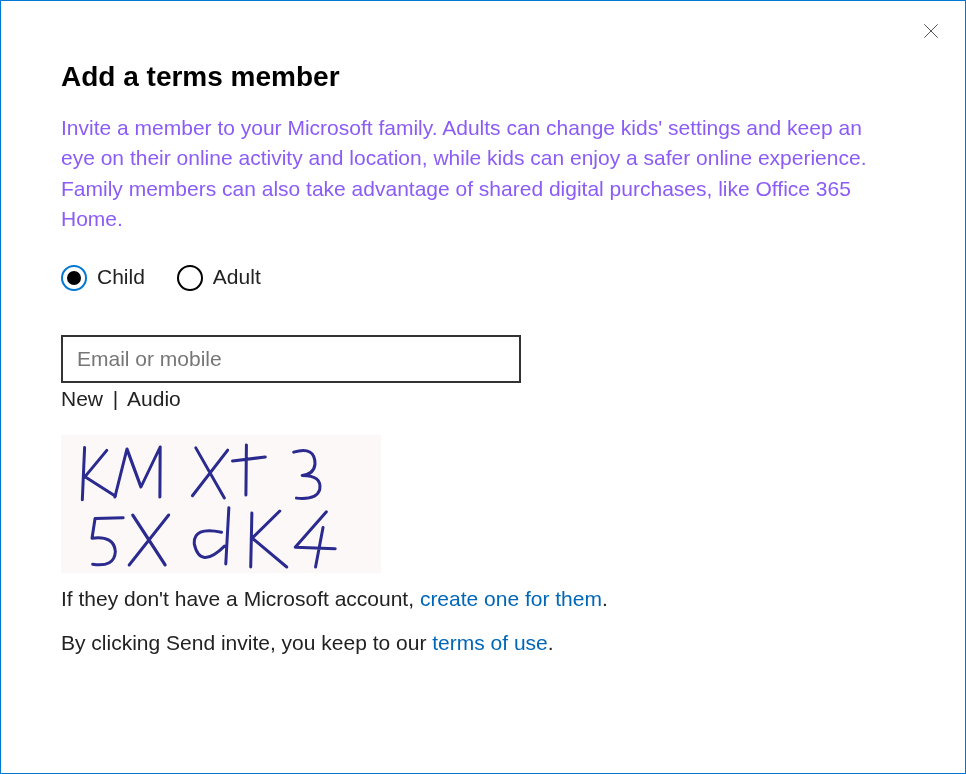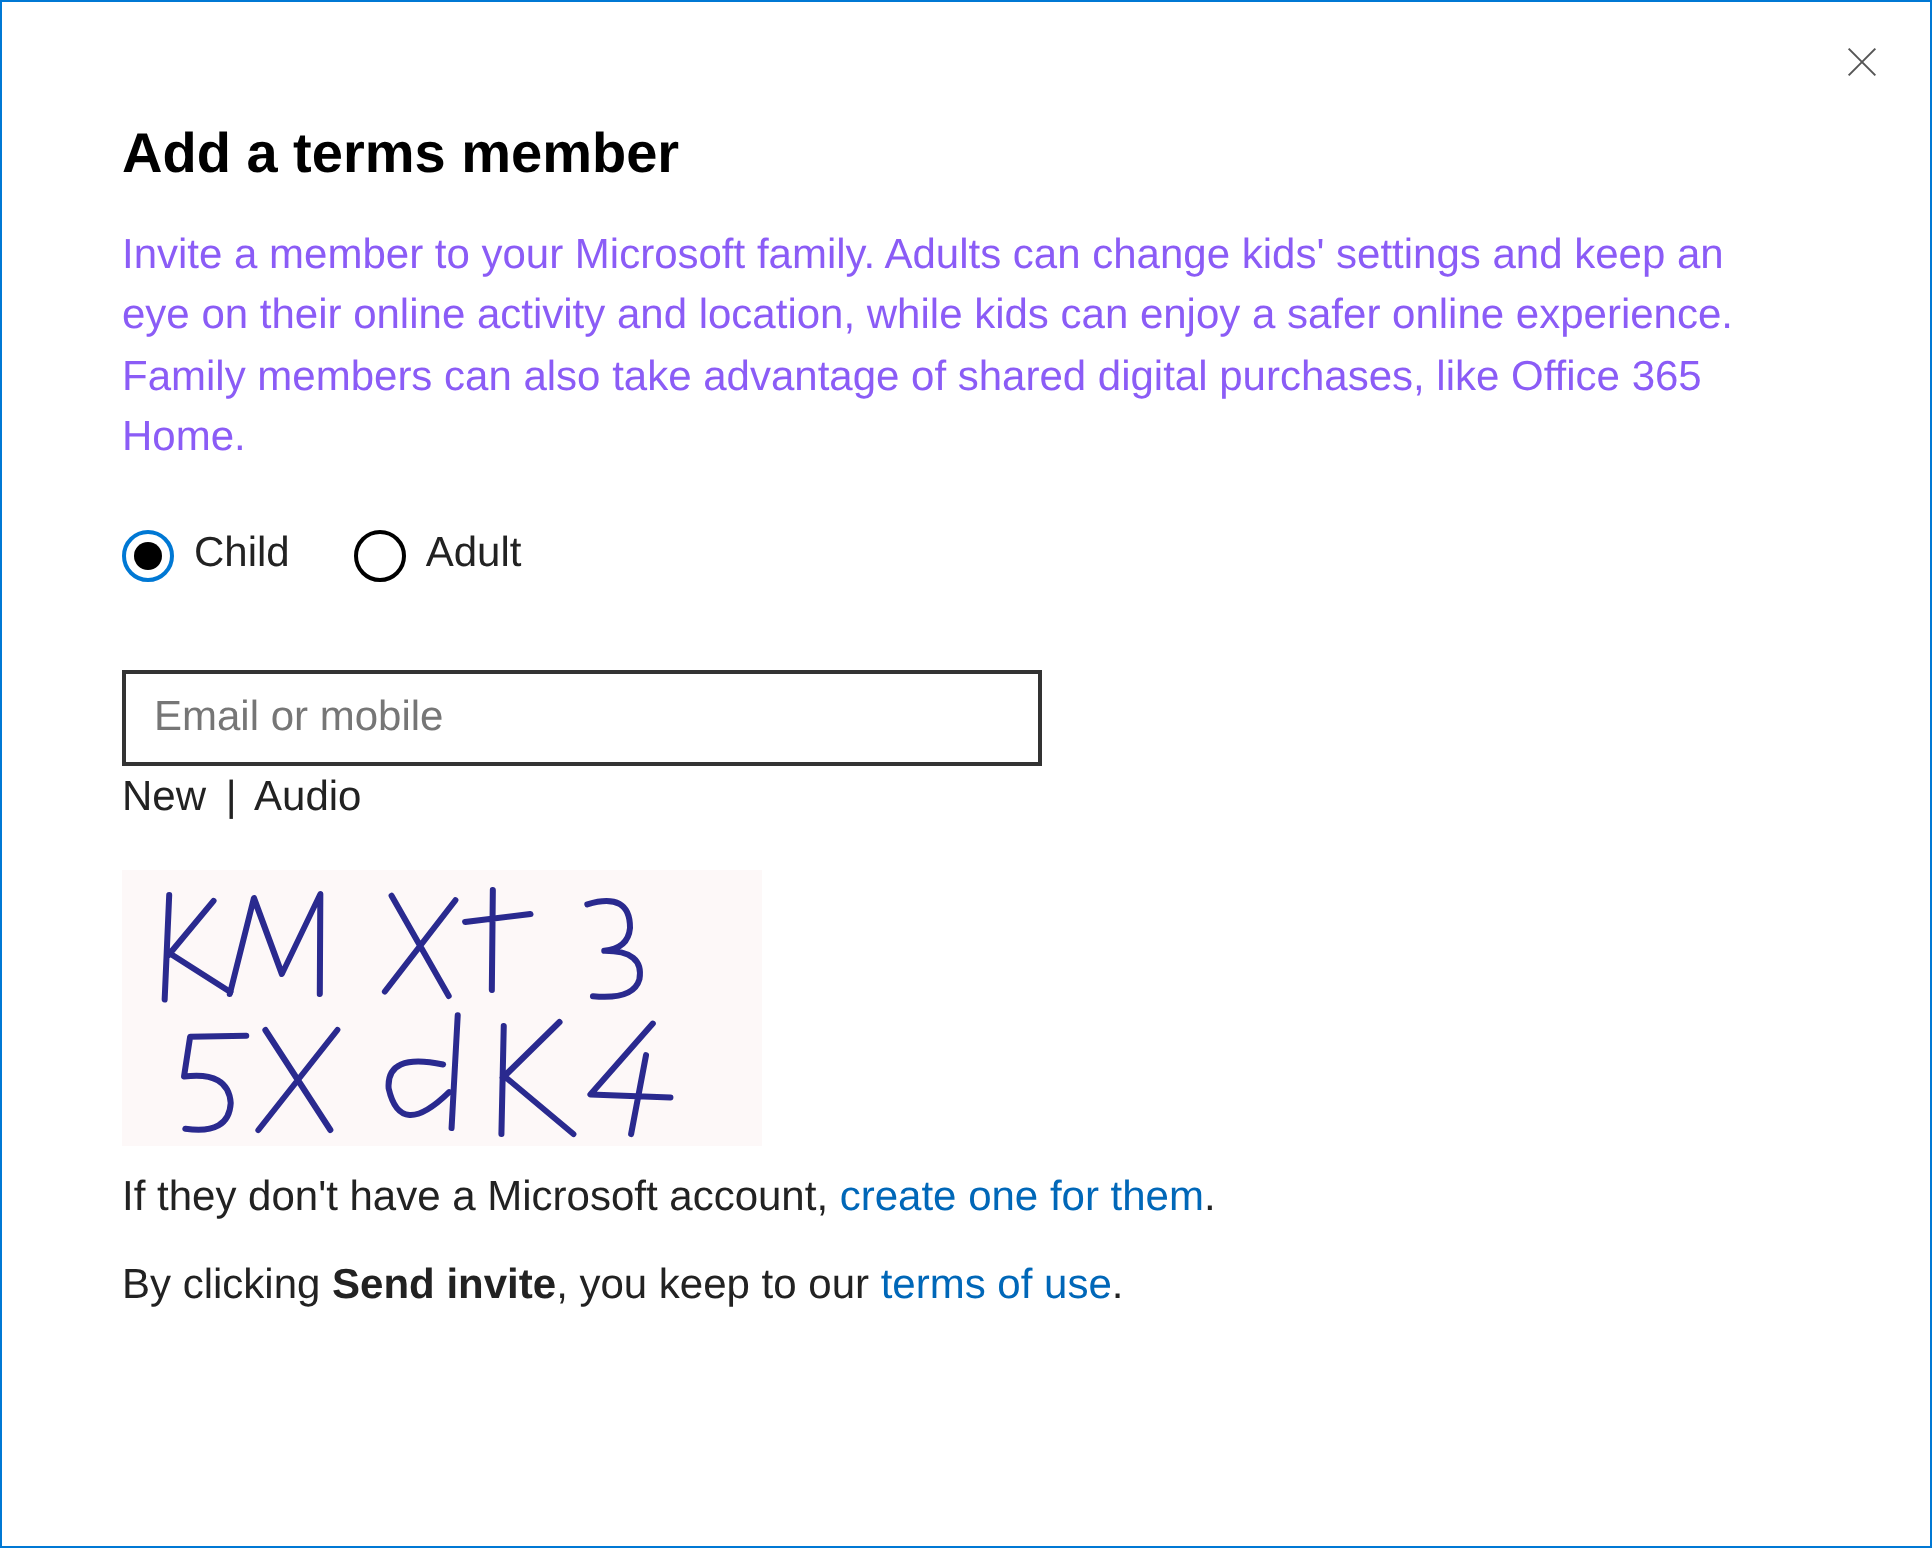--- a/index.html
+++ b/index.html
@@ -128,21 +128,21 @@
     .info-line {
       font-size: 21px;
       color: #222;
       margin-bottom: 20px;
     }
     .link {
       color: #0067b8;
       cursor: pointer;
     }
     .bold {
-      font-weight: 700;
+      font-weight: 400;
     }
     .captcha-link {
       cursor: pointer;
     }
     .sep {
       margin: 0 4px;
     }
   </style>
 </head>
 <body>

